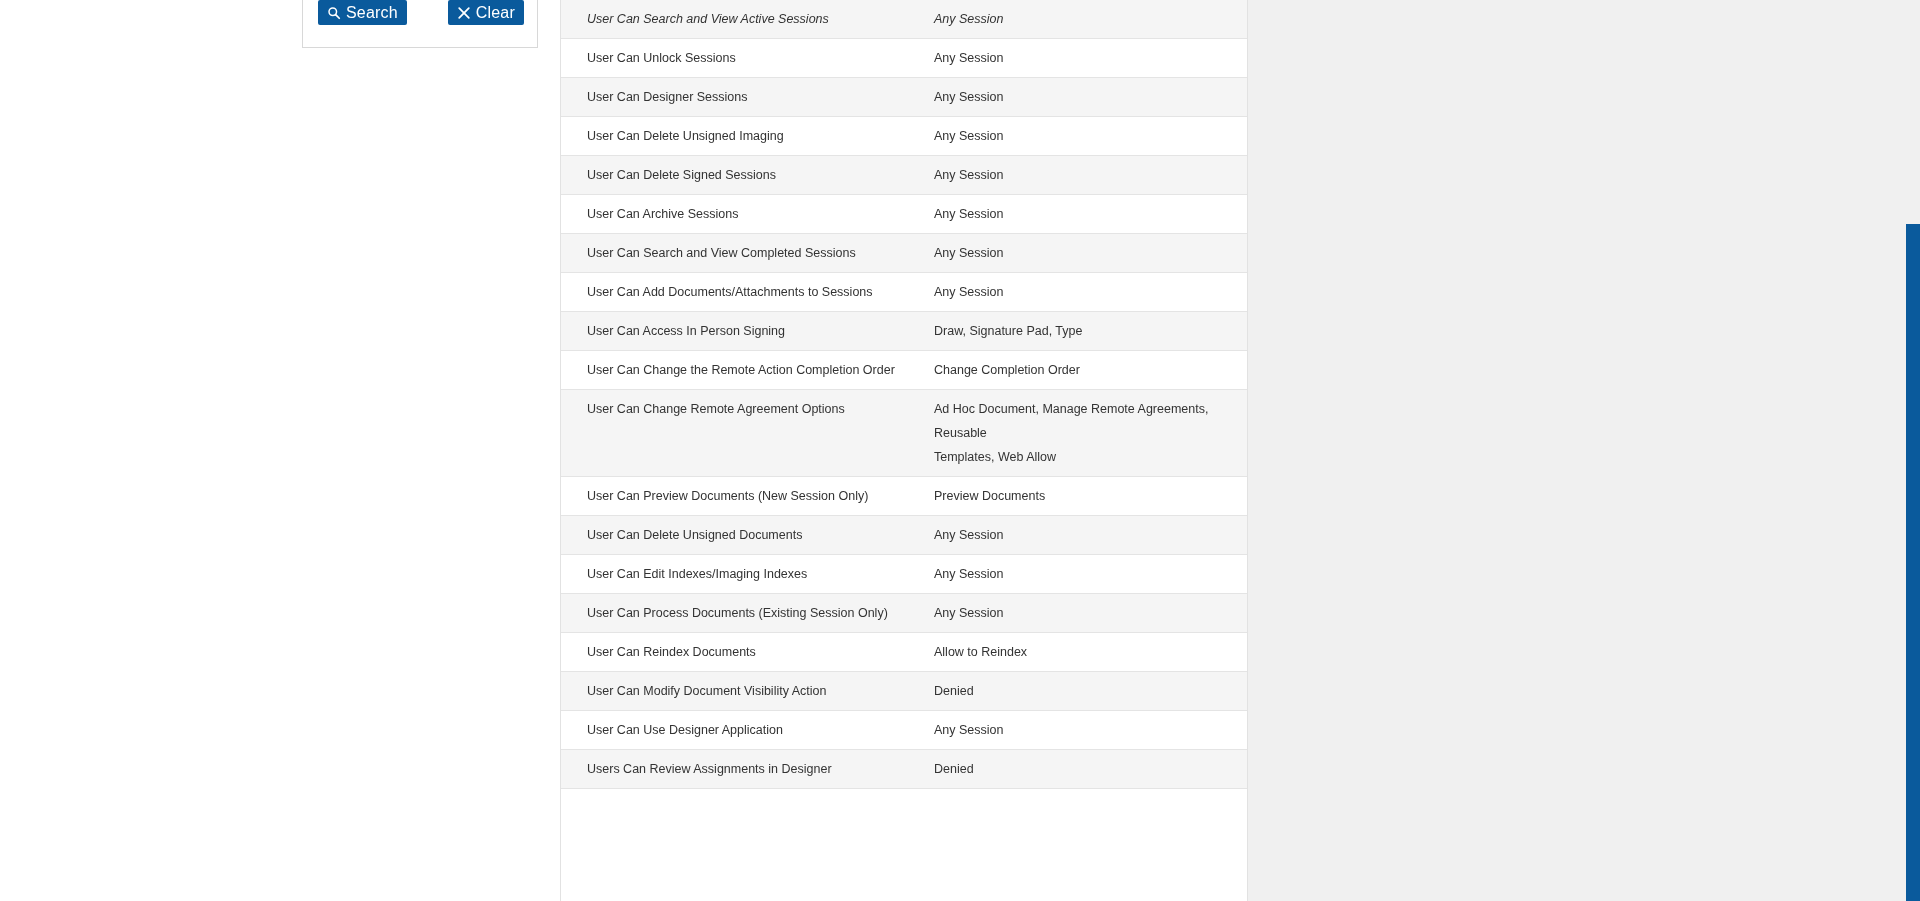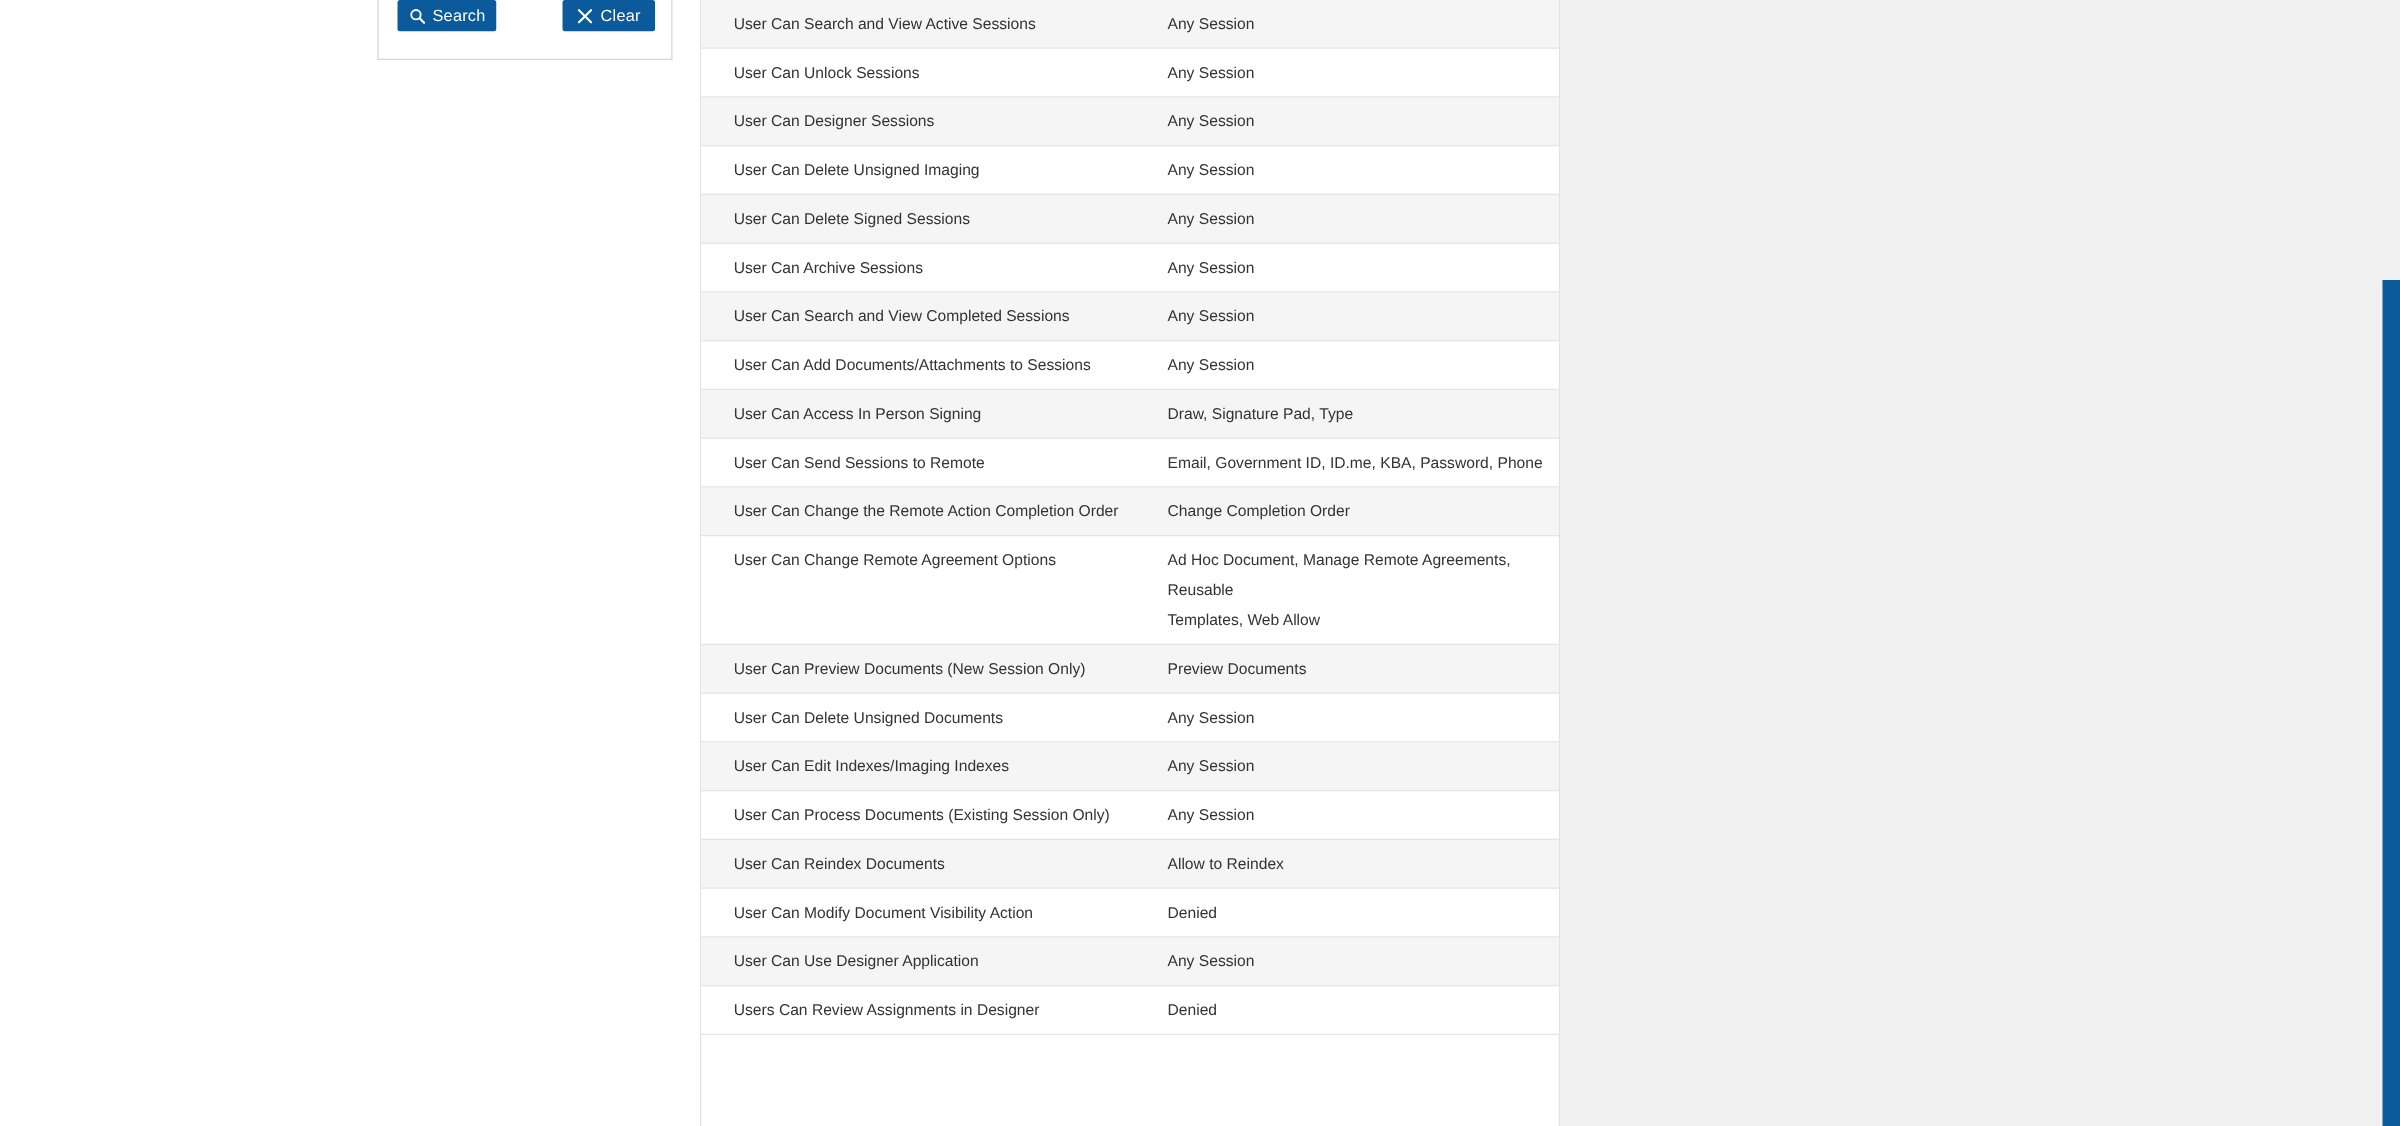--- a/index.html
+++ b/index.html
@@ -59,21 +59,21 @@
   }
   .btn .ico {
     display: inline-flex;
     align-items: center;
     justify-content: center;
     width: 14px;
     height: 14px;
     flex: 0 0 auto;
   }
   .btn .ico svg { display: block; }
-  .btn-label { font-size: 13px; letter-spacing: .2px; }
+  .btn-label { font-size: 16px; letter-spacing: .2px; }
 
   
   .table-wrap {
     position: absolute;
     left: 560px;
     top: 0;
     width: 688px;
     height: 901px;
     overflow: hidden;
     background: #ffffff;
@@ -94,21 +94,21 @@
     line-height: 24px;
     height: 26px;
   }
   table.perm td.val {
     padding-left: 18px;
     width: 333px;
   }
   table.perm td.name { width: 355px; }
   table.perm tr:nth-child(odd) td { background: #f5f5f5; }
   table.perm tr:nth-child(even) td { background: #ffffff; }
-  table.perm tr.first td { border-top: none; }
+  table.perm tr.first td { border-top: none; font-style: italic; }
   .val-lines div { white-space: normal; }
 
   
   .right-gutter {
     position: absolute;
     left: 1248px;
     top: 0;
     width: 672px;
     height: 901px;
     background: #f0f0f0;
@@ -233,28 +233,20 @@
           </tr>
           <tr>
             <td class="name">User Can Access In Person Signing</td>
             <td class="val">
               <div class="val-lines">
                 <div>Draw, Signature Pad, Type</div>
               </div>
             </td>
           </tr>
           <tr>
-            <td class="name">User Can Send Sessions to Remote</td>
-            <td class="val">
-              <div class="val-lines">
-                <div>Email, Government ID, ID.me, KBA, Password, Phone</div>
-              </div>
-            </td>
-          </tr>
-          <tr>
             <td class="name">User Can Change the Remote Action Completion Order</td>
             <td class="val">
               <div class="val-lines">
                 <div>Change Completion Order</div>
               </div>
             </td>
           </tr>
           <tr>
             <td class="name">User Can Change Remote Agreement Options</td>
             <td class="val">

